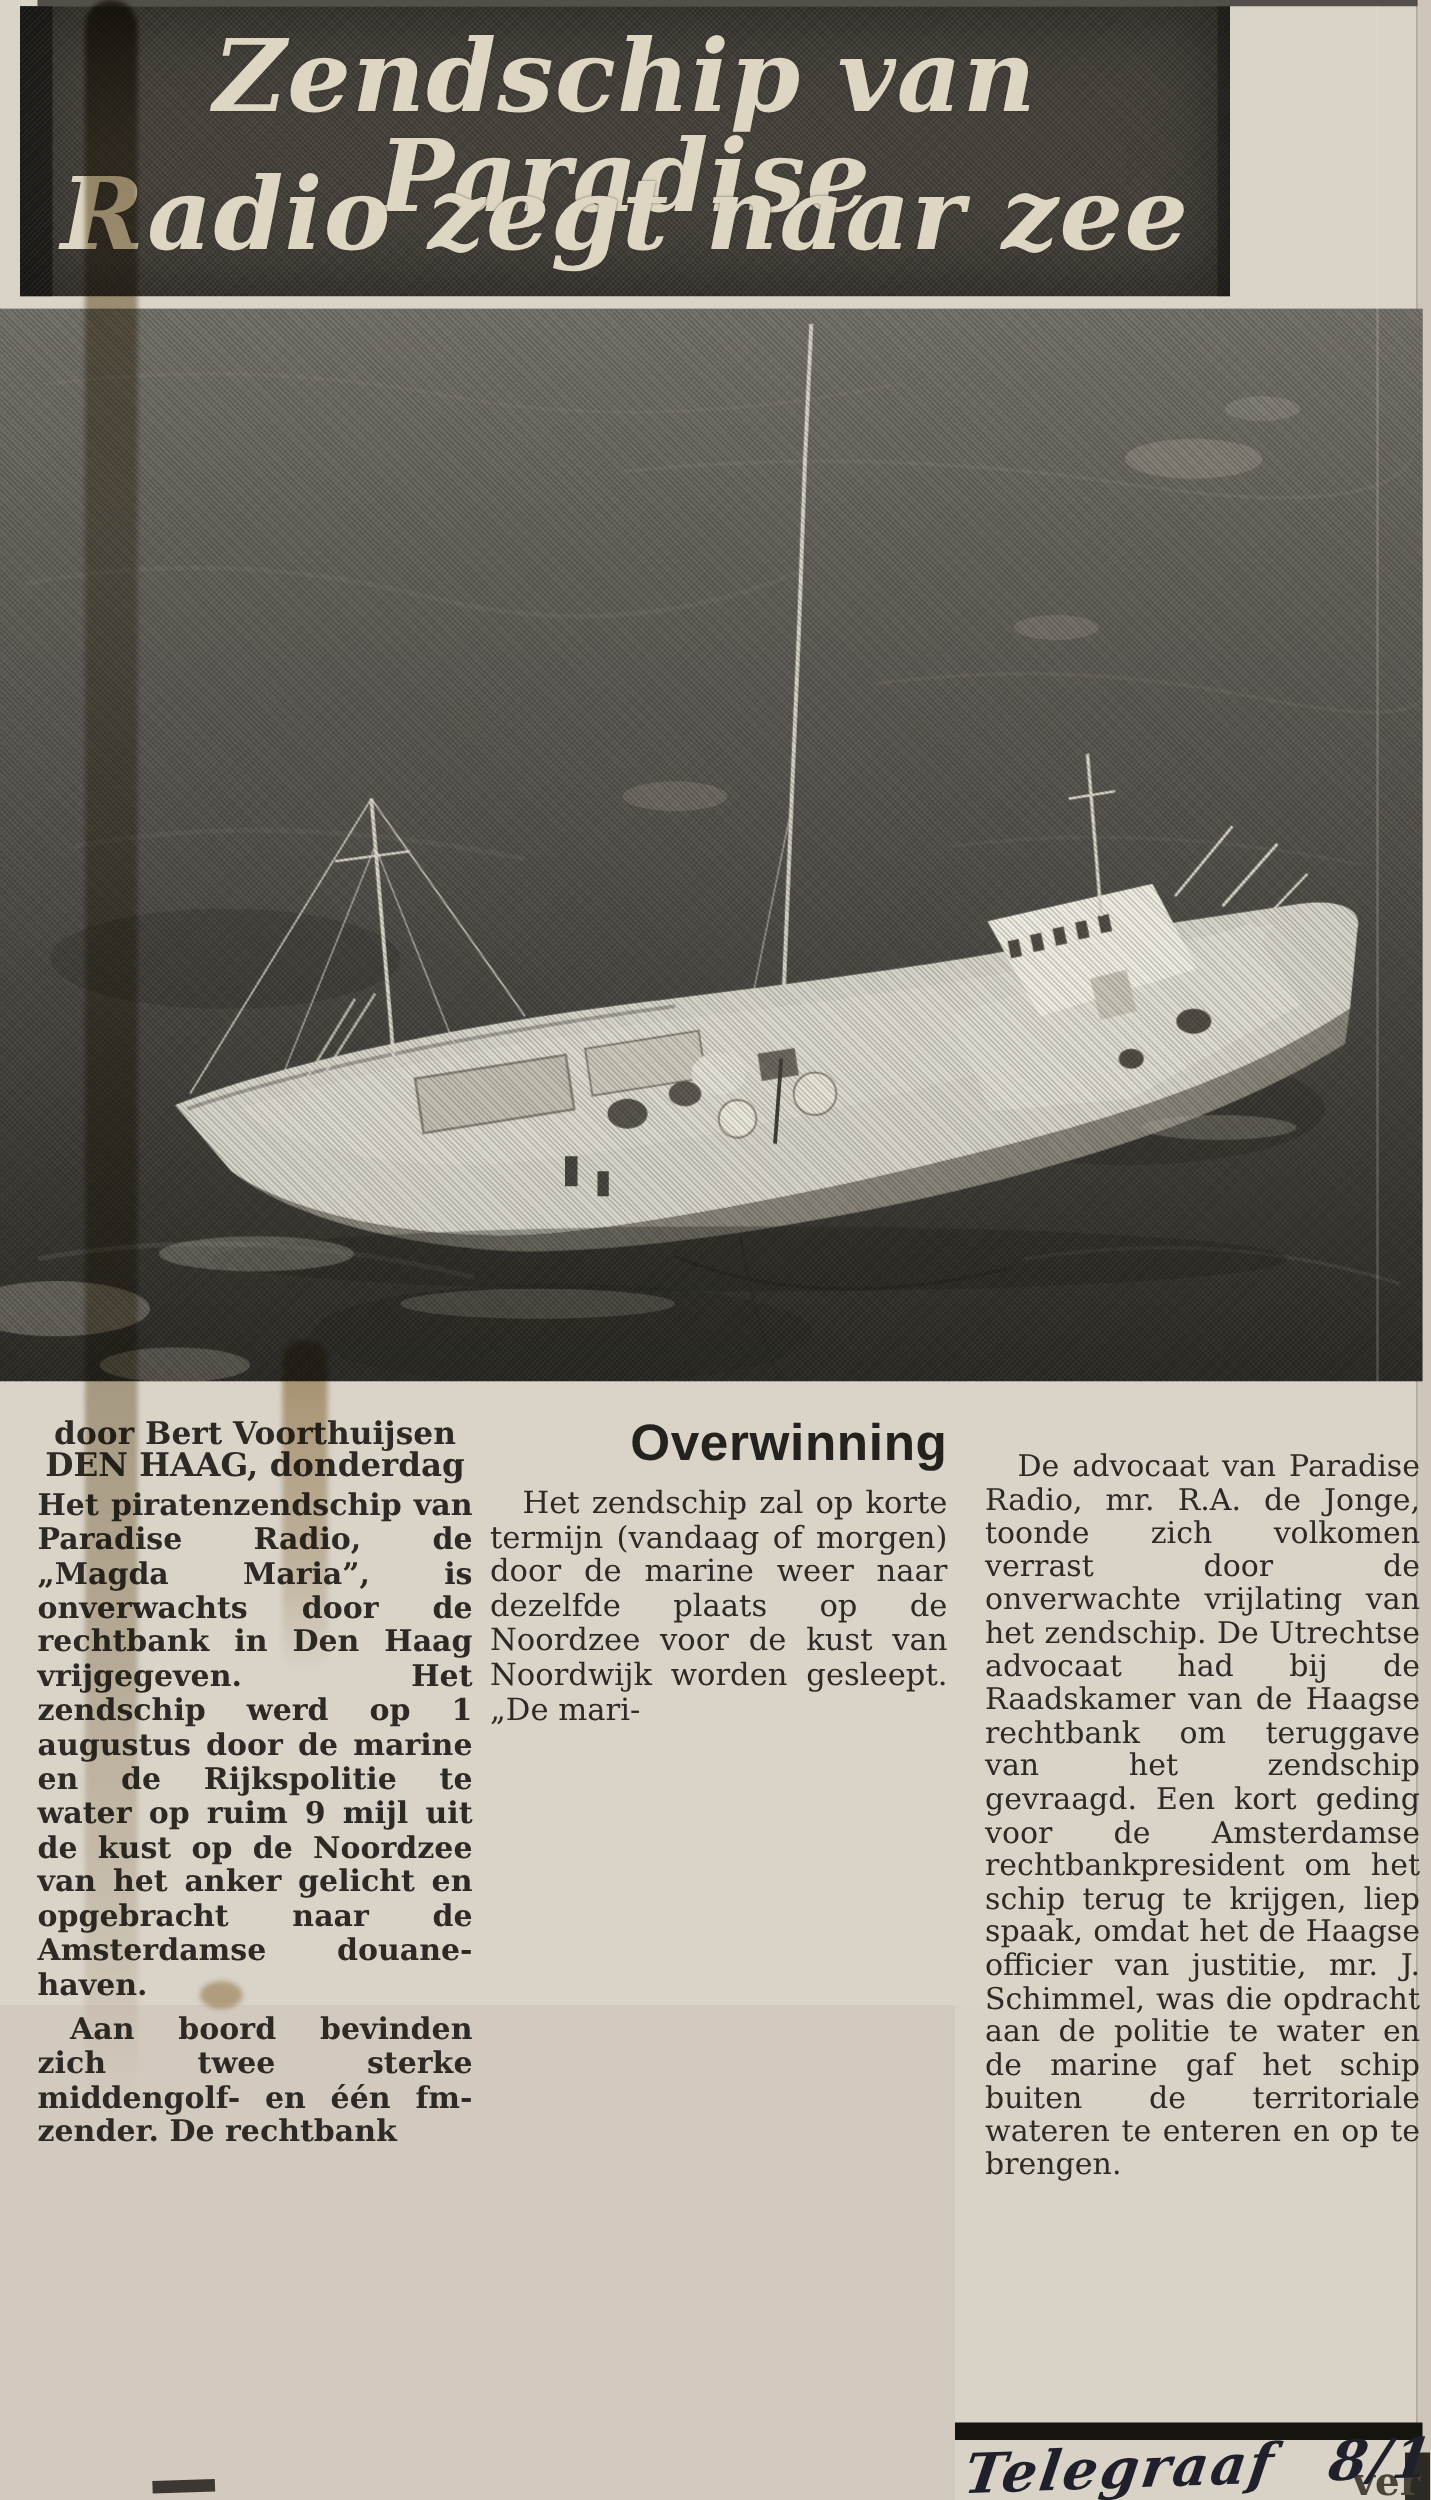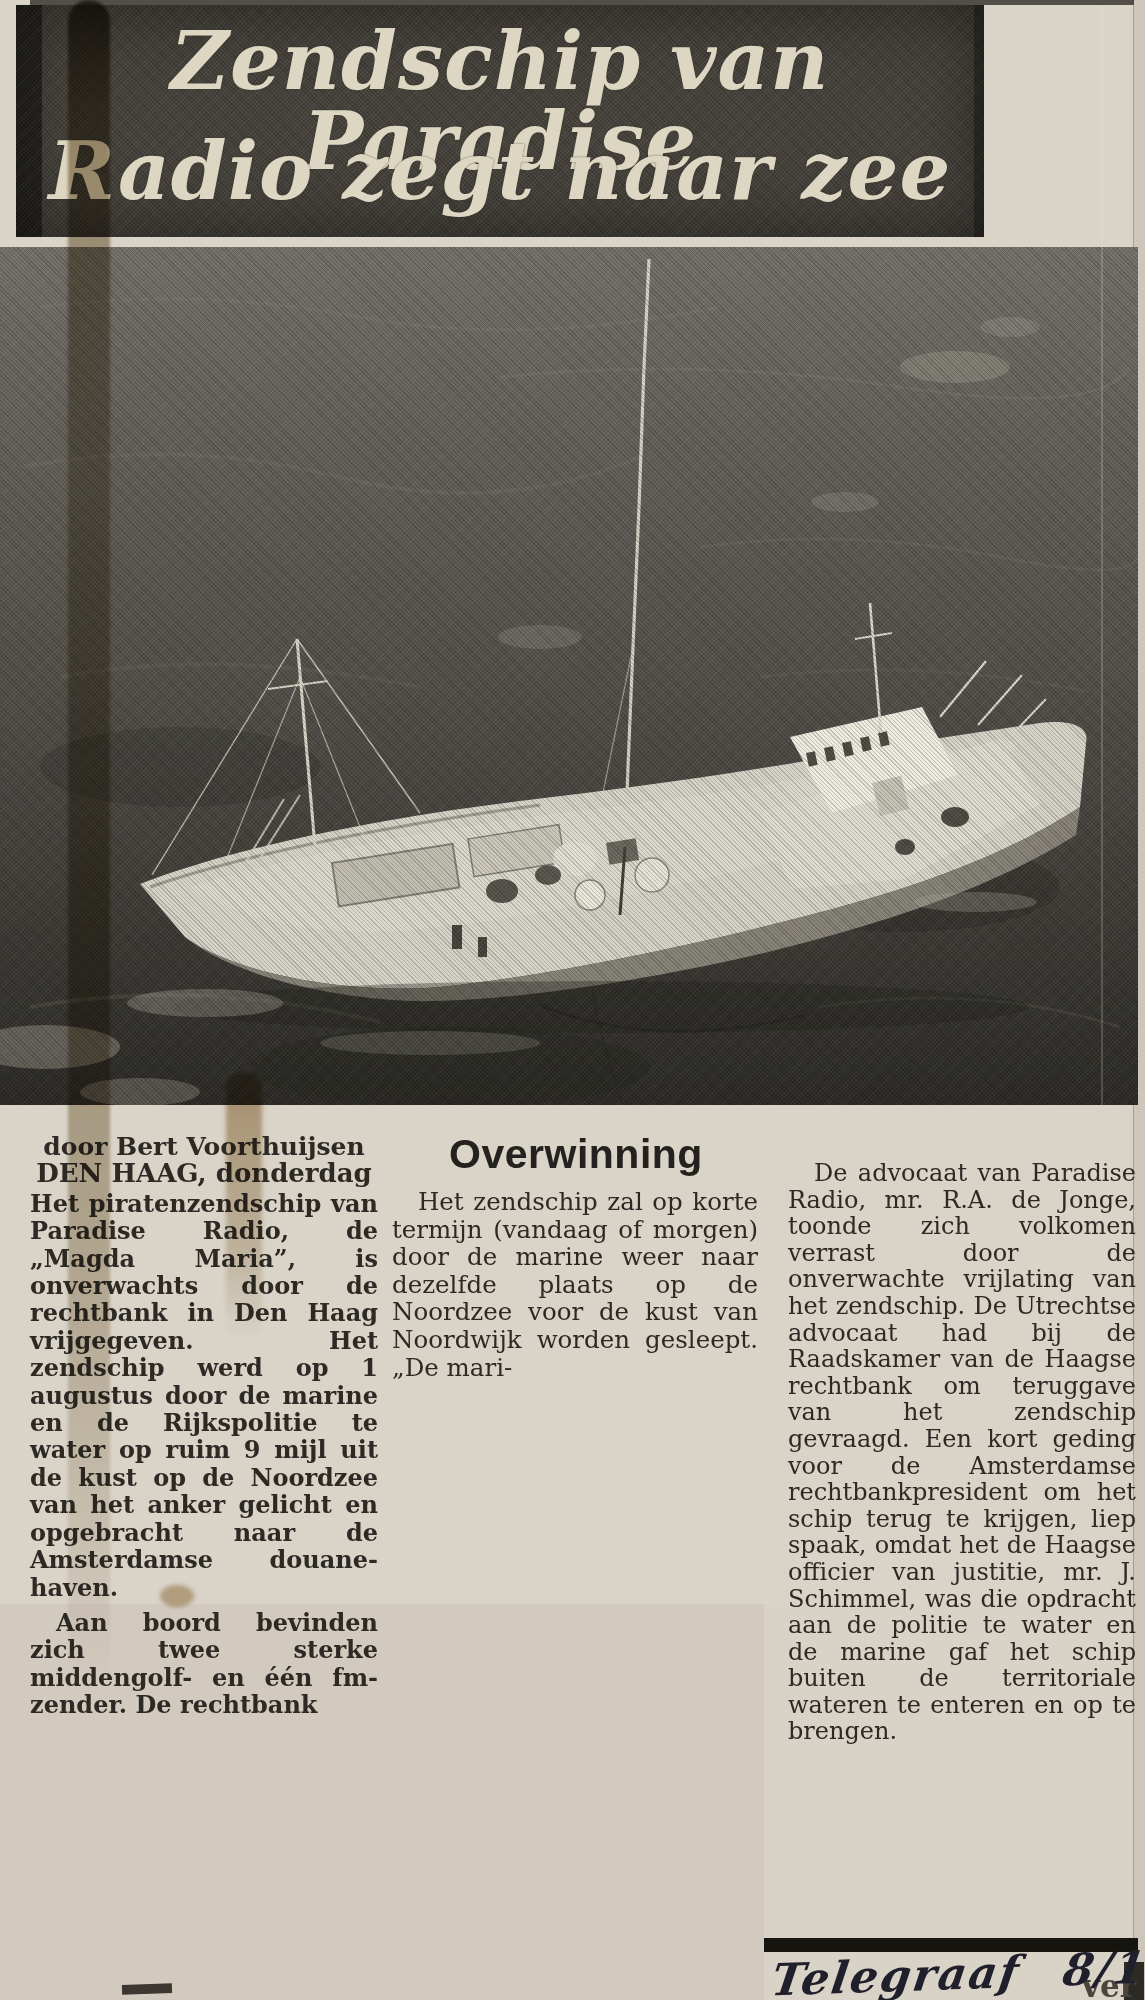--- a/index.html
+++ b/index.html
@@ -50,21 +50,21 @@
   
   .col{position:absolute;text-align:justify;color:#2d2a25;}
   .col p{margin:0;}
   .col1{left:30px;top:1133px;width:348px;font-weight:bold;font-size:24px;line-height:27.4px;}
   .byline{text-align:center !important;font-size:25px;}
   .dateline{text-align:center !important;font-size:26px;margin-bottom:2px !important;}
   .col2{left:392px;top:1110px;width:366px;font-size:24.5px;line-height:27.6px;}
   .caption{font-weight:bold;font-style:italic;font-size:26px;line-height:30px;
            margin:0 0 14px 0 !important;text-align:left;text-indent:34px;color:#26231f;}
   .subhead{font-family:"Liberation Sans",sans-serif;font-size:41px;font-weight:bold;color:#24221e;
-           margin:24px 0 13px 2px;letter-spacing:.5px;text-align:center;line-height:1;}
+           margin:24px 0 13px 2px;letter-spacing:.5px;text-align:right;line-height:1;}
   .col3{left:788px;top:1146px;width:348px;font-size:24px;line-height:26.6px;}
   .indent{text-indent:26px;}
   .gap8{margin-top:8px !important;}
   .gap14{margin-top:14px !important;}
 
   
   .black-rule{position:absolute;left:764px;top:1938px;width:374px;height:14px;background:#16140f;}
   .print-fragment{position:absolute;left:1082px;top:1968px;font-size:31px;font-weight:bold;
                   color:#4a443b;font-family:"DejaVu Serif",serif;z-index:2;}
   .handwriting{position:absolute;left:772px;top:1948px;width:372px;z-index:3;white-space:nowrap;

